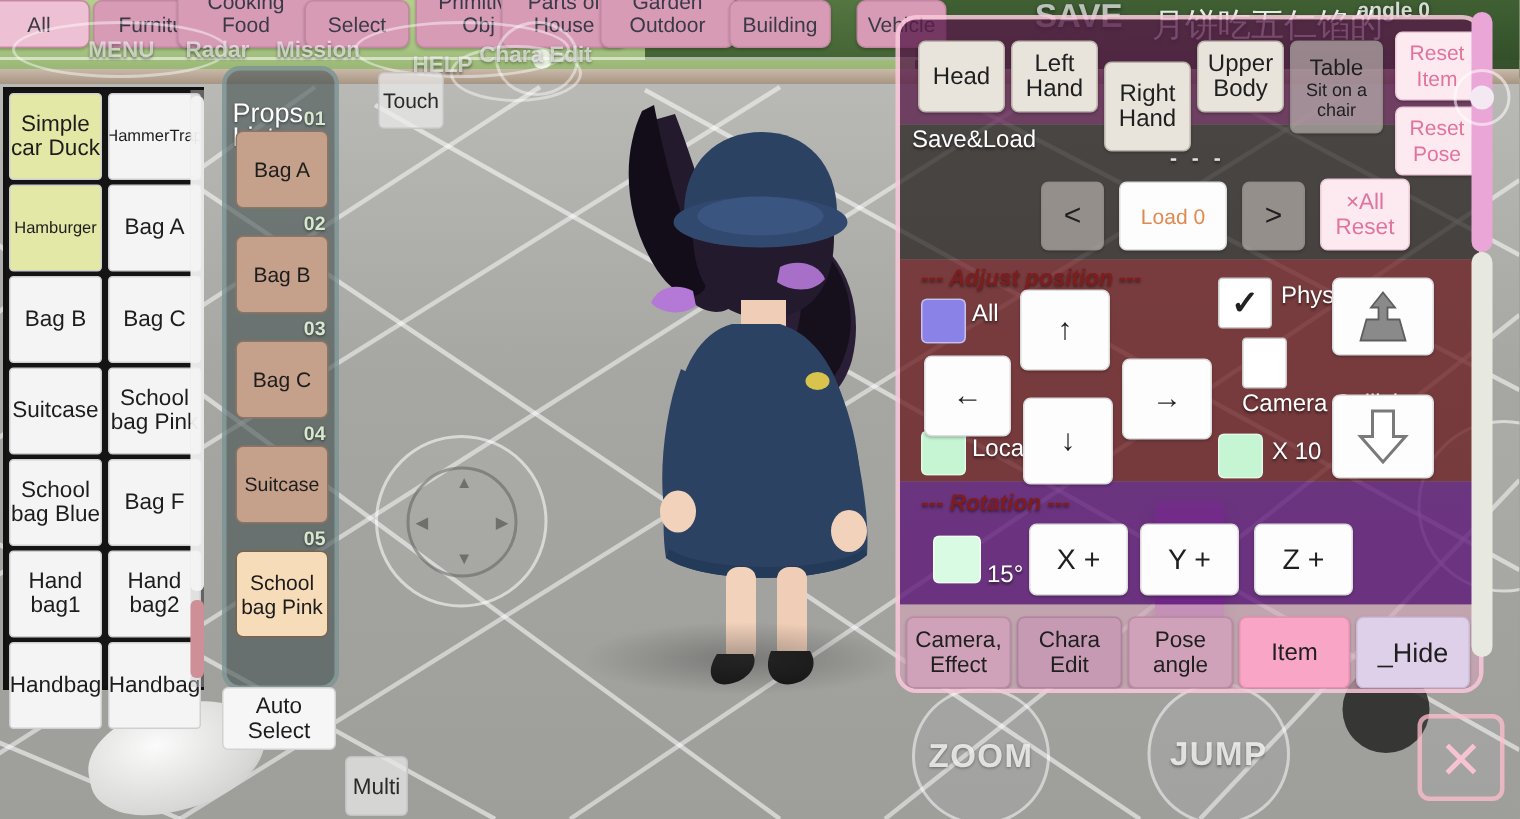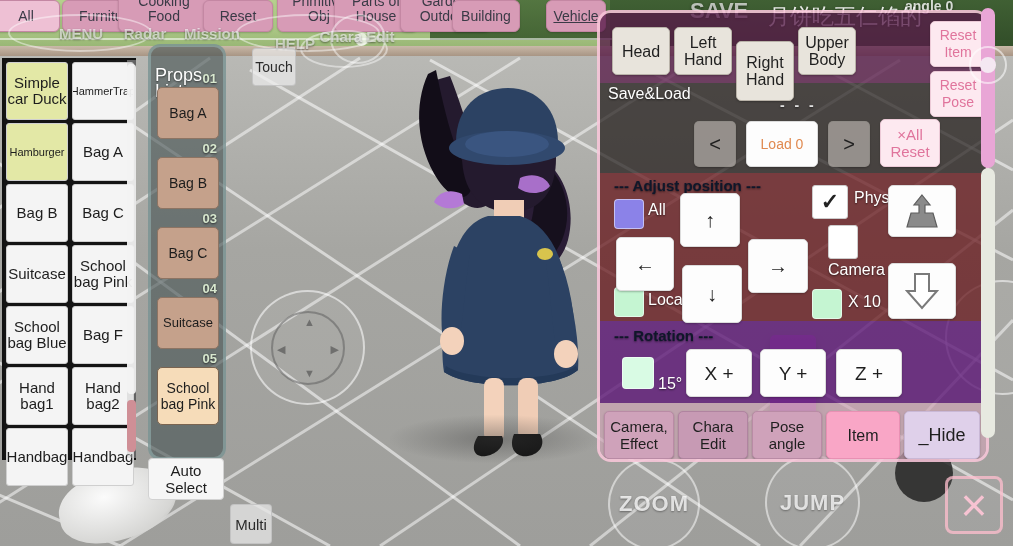--- a/index.html
+++ b/index.html
@@ -254,22 +254,23 @@
   .pbtn.pinktxt { color: #e0749c; }
   .pbtn.bluetxt { color: #4f74d8; }
   .pbtn.orangetxt { color: #e08a50; }
   .pbtn.rose  { background: #fde9f0; border-color: #eccad7; }
   .pbtn.item  { background: #f9a6c6; border-color: #e890b3; }
   .pbtn.hide  { background: #dfd0ea; border-color: #c9b8d6; }
   .pbtn.mauve { background: #cfa2ba; border-color: #b98ba5; }
   .pbtn.mauve2{ background: #c79ab4; border-color: #b084a0; }
 
   .sect-label {
-    position: absolute; color: #0f172a; font-size: 15px; font-weight: bold;
+    position: absolute; color: #7f1d1d; font-size: 15px; font-weight: bold;
     text-shadow: 0 1px 2px rgba(0,0,0,.5);
+    font-style: italic;
   }
   .wlabel {
     position: absolute; color: #ffffff; font-size: 16px; line-height: 18px;
     text-shadow: 0 1px 2px rgba(0,0,0,.6);
   }
   .swatch {
     position: absolute; border-radius: 4px; border: 1px solid rgba(255,255,255,.5);
   }
   .checkbox {
     position: absolute; background: #fff; border: 1px solid #ccc; border-radius: 3px;
@@ -420,26 +421,26 @@
 
   <div class="round-btn" style="left:608px; top:458px; width:92px; height:92px; font-size:22px;">ZOOM</div>
   <div class="round-btn" style="left:765px; top:455px; width:95px; height:95px; font-size:22px;">JUMP</div>
   <div class="dark-circ"></div>
   <div class="close-x">×</div>
 
   <div class="topbar">
     <div class="tab sel" style="left:-8px; width:68px;">All</div>
     <div class="tab" style="left:62px; width:90px;">Furniture</div>
     <div class="tab" style="left:118px; top:-14px; width:92px; height:46px;">Cooking Food</div>
-    <div class="tab" style="left:203px; width:70px;">Reset</div>
+    <div class="tab" style="left:203px; width:70px;">Select</div>
     <div class="tab" style="left:277px; top:-14px; width:84px; height:46px;">Primitive Obj</div>
     <div class="tab" style="left:334px; top:-14px; width:84px; height:46px;">Parts of House</div>
     <div class="tab" style="left:400px; top:-14px; width:90px; height:46px;">Garden Outdoor</div>
-    <div class="tab" style="left:452px; width:68px;">Building</div>
-    <div class="tab" style="left:546px; width:60px;text-decoration:underline;">Vehicle</div>
+    <div class="tab" style="left:486px; width:68px;">Building</div>
+    <div class="tab" style="left:571px; width:60px;">Vehicle</div>
   </div>
 
   <div class="hline"></div>
   <div class="hknob"></div>
   <div class="oval" style="left:8px;   width:144px; height:38px;"></div>
   <div class="oval" style="left:236px; width:144px; height:38px;"></div>
   <div class="oval" style="left:300px; top:30px; width:88px; height:38px;"></div>
   <div class="oval" style="left:330px; top:14px; width:56px; height:50px;"></div>
   <div class="row2" style="left:14px;  width:134px;">MENU</div>
   <div class="row2" style="left:78px;  width:134px;">Radar</div>
@@ -505,20 +506,24 @@
     <div class="band-dark"></div>
     <div class="band-maroon"></div>
     <div class="band-violet"></div>
     <div class="band-pink"></div>
 
     <div class="pbtn" style="left:12px;  top:14px; width:58px;  height:48px;">Head</div>
     <div class="pbtn" style="left:74px;  top:14px; width:58px;  height:48px;">Left Hand</div>
     <div class="pbtn" style="left:136px; top:28px; width:58px;  height:60px;">Right Hand</div>
     <div class="pbtn" style="left:198px; top:14px; width:58px;  height:48px;">Upper Body</div>
 
+    <div class="pbtn dim" style="left:260px; top:14px; width:62px; height:62px; flex-direction:column; font-size:15px;">
+      <span>Table</span>
+      <span style="font-size:12px; line-height:13px;">Sit on a chair</span>
+    </div>
 
     <div class="pbtn rose pinktxt" style="left:330px; top:8px; width:56px; height:46px; font-size:14px;">Reset Item</div>
     <div class="pbtn rose pinktxt" style="left:330px; top:58px; width:56px; height:46px; font-size:14px;">Reset Pose</div>
 
     <div class="wlabel" style="left:8px; top:72px;">Save&amp;Load</div>
     <div class="dashes" style="left:180px; top:84px;">- - -</div>
 
     <div class="pbtn dim" style="left:94px;  top:108px; width:42px; height:46px; font-size:20px;">&lt;</div>
     <div class="pbtn white orangetxt" style="left:146px; top:108px; width:72px; height:46px; font-size:14px;">Load 0</div>
     <div class="pbtn dim" style="left:228px; top:108px; width:42px; height:46px; font-size:20px;">&gt;</div>

